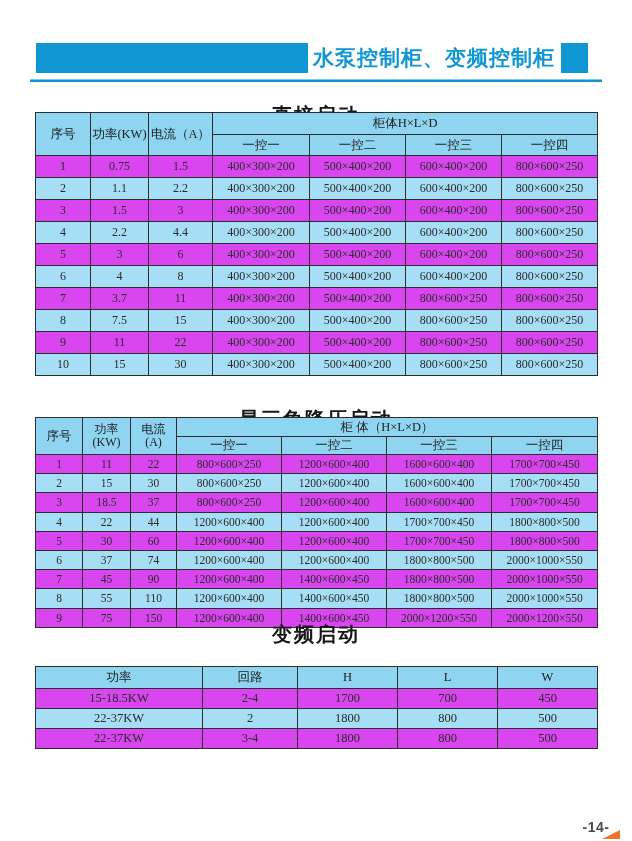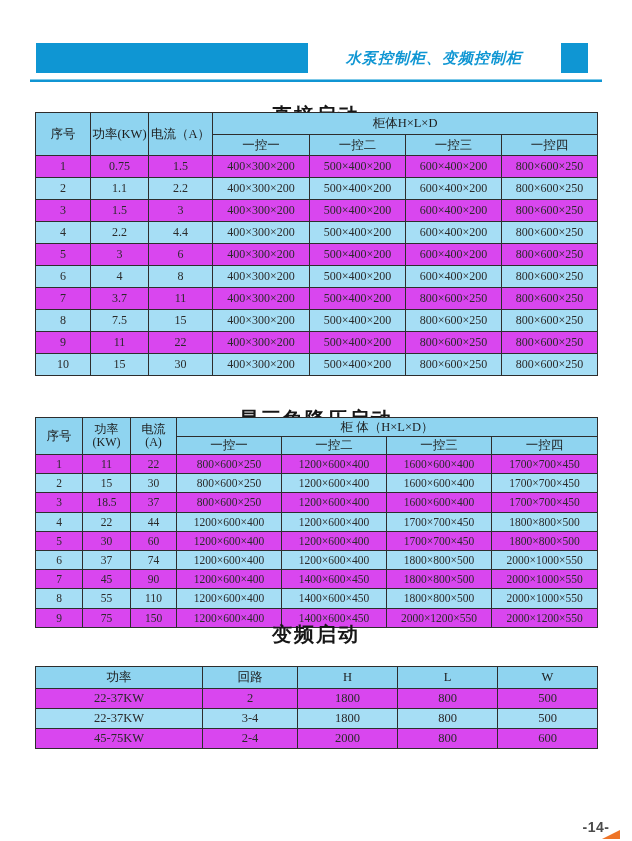--- a/index.html
+++ b/index.html
@@ -10,25 +10,24 @@
   }
   
   .banner-bar {
     position:absolute; left:36px; top:43px; width:272px; height:30px;
     background:#0f96d3;
   }
   .banner-title {
     position:absolute; left:312px; top:42px; width:244px; height:32px;
     display:flex; align-items:center; justify-content:center;
     font-family:"Liberation Sans","DejaVu Sans",sans-serif;
-    font-size:15px; font-weight:bold; letter-spacing:1px;
+    font-size:21px; font-weight:bold; letter-spacing:1px;
     color:#0f96d3;
     text-shadow:1px 1px 0 rgba(255,255,255,0.9), -1px -1px 0 rgba(255,255,255,0.5);
     white-space:nowrap;
-    font-style:italic;
   }
   .banner-square {
     position:absolute; left:561px; top:43px; width:27px; height:30px;
     background:#0f96d3;
   }
   .banner-rule {
     position:absolute; left:30px; top:79px; width:572px; height:2px;
     background:#1095d3; border-top:1px solid #7fc9e8;
   }
   
@@ -340,39 +339,39 @@
     <tr>
       <th>功率</th>
       <th>回路</th>
       <th>H</th>
       <th>L</th>
       <th>W</th>
     </tr>
   </thead>
   <tbody>
       <tr>
+        <td>15-18.5KW</td>
+        <td>2-4</td>
+        <td>1700</td>
+        <td>700</td>
+        <td>450</td>
+      </tr>
+      <tr>
         <td>22-37KW</td>
         <td>2</td>
         <td>1800</td>
         <td>800</td>
         <td>500</td>
       </tr>
       <tr>
         <td>22-37KW</td>
         <td>3-4</td>
         <td>1800</td>
         <td>800</td>
         <td>500</td>
       </tr>
-      <tr>
-        <td>45-75KW</td>
-        <td>2-4</td>
-        <td>2000</td>
-        <td>800</td>
-        <td>600</td>
-      </tr>
     </tbody>
 </table>
 
 <div class="page-number">
   <span class="page-corner"></span>
   <span class="page-number-text">-14-</span>
 </div>
 
 </body></html>

